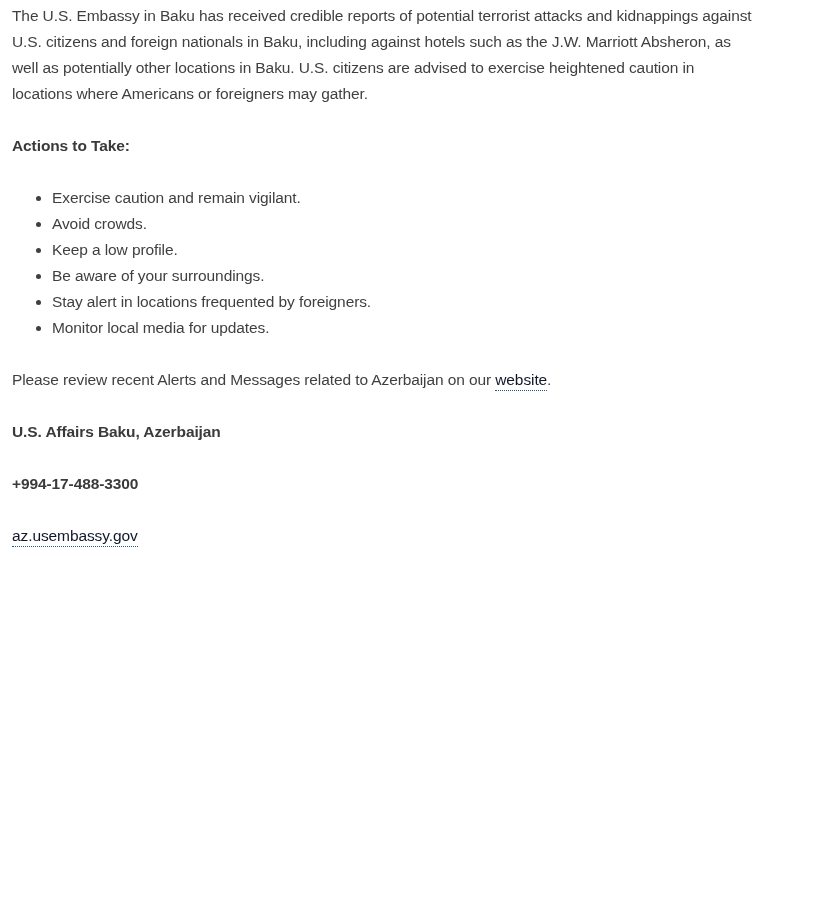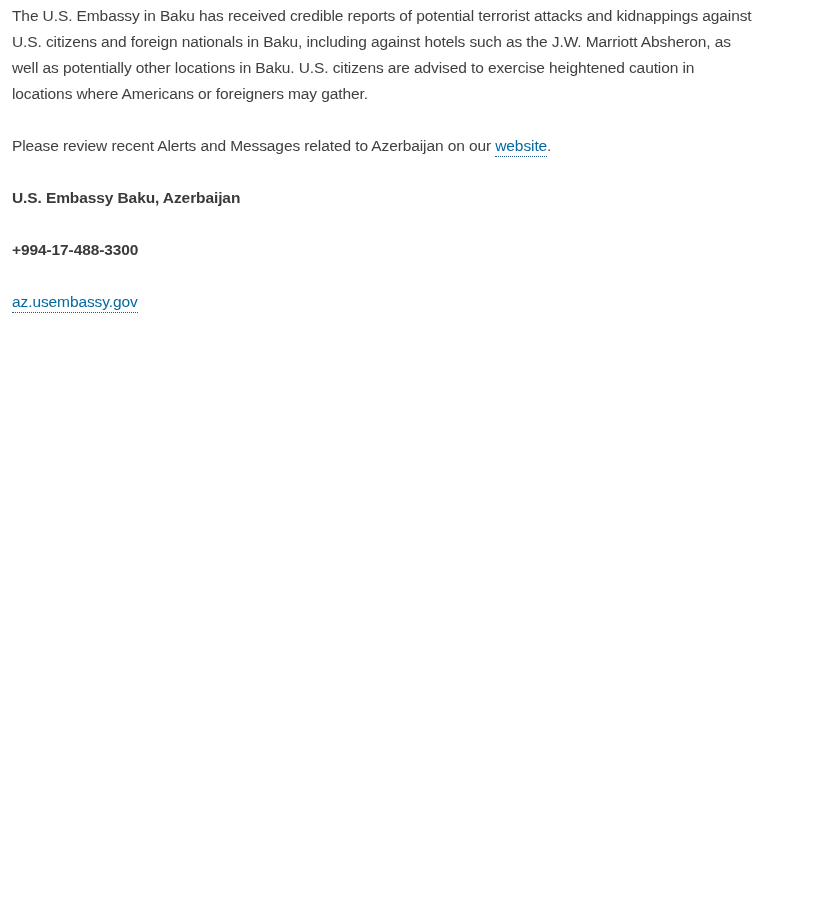--- a/index.html
+++ b/index.html
@@ -31,48 +31,57 @@
   }
   ul.actions {
     margin: 26px 0 26px 0;
     padding-left: 40px;
   }
   ul.actions li {
     margin: 0;
     line-height: 26px;
   }
   a.dotted-link {
-    color: #0369a1;
+    color: #0f172a;
     text-decoration: none;
     border-bottom: 1px dotted #1f538c;
     padding-bottom: 2px;
     cursor: pointer;
     margin-top: 24px;
   }
   a.dotted-link.bold-link {
     font-weight: normal;
   }
   .spacer {
     height: 52px;
   }
 </style>
 </head>
 <body>
 
 <div class="content">
 
   <p>The U.S. Embassy in Baku has received credible reports of potential terrorist attacks and kidnappings against U.S. citizens and foreign nationals in Baku, including against hotels such as the J.W. Marriott Absheron, as well as potentially other locations in Baku.  U.S. citizens are advised to exercise heightened caution in locations where Americans or foreigners may gather.</p>
 
+  <p class="bold">Actions to Take:</p>
 
+  <ul class="actions">
+    <li>Exercise caution and remain vigilant.</li>
+    <li>Avoid crowds.</li>
+    <li>Keep a low profile.</li>
+    <li>Be aware of your surroundings.</li>
+    <li>Stay alert in locations frequented by foreigners.</li>
+    <li>Monitor local media for updates.</li>
+  </ul>
 
 
   <p><span>Please review recent Alerts and Messages related to Azerbaijan on our </span><a class="dotted-link">website</a><span>.</span></p>
 
 
-  <p class="bold">U.S. Embassy Baku, Azerbaijan</p>
+  <p class="bold">U.S. Affairs Baku, Azerbaijan</p>
 
   <p class="bold">+994-17-488-3300</p>
 
 
   <p><a class="dotted-link bold-link">az.usembassy.gov</a></p>
 
   <div class="spacer"></div>
 
 
 

